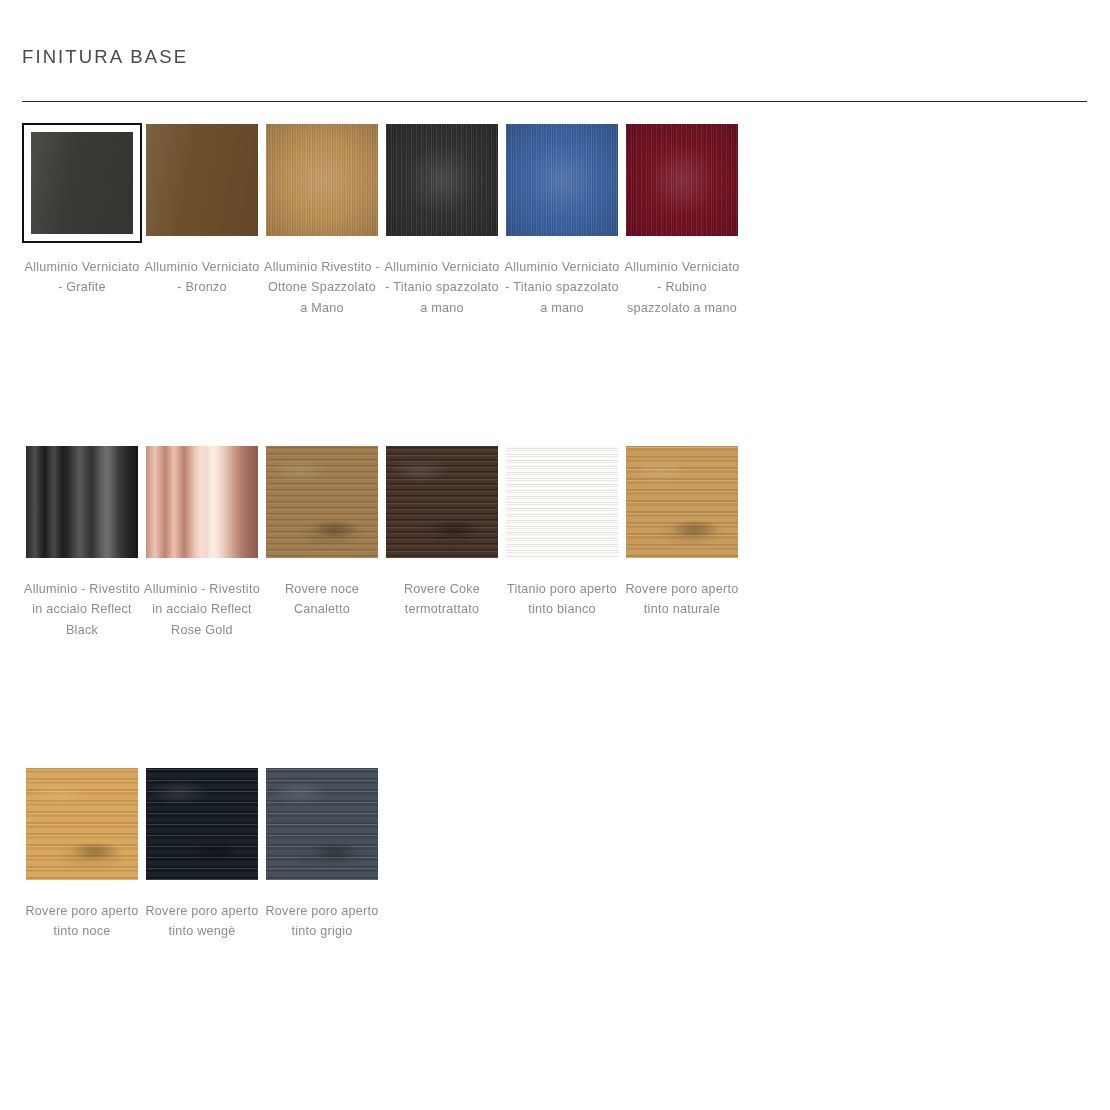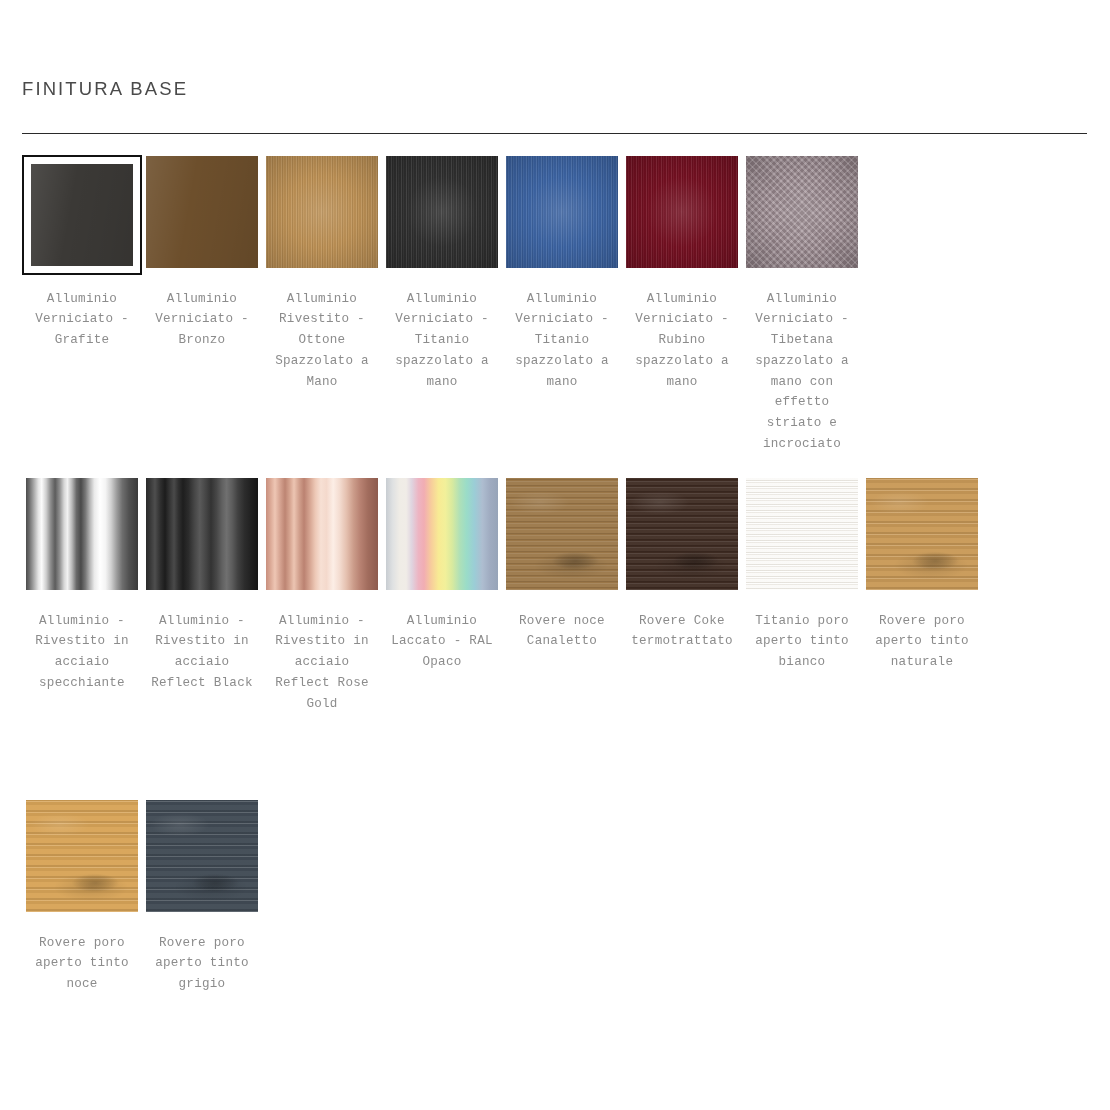--- a/index.html
+++ b/index.html
@@ -18,21 +18,21 @@
   }
   .page {
     padding: 0 22px;
   }
   .section-title {
     font-size: 18.5px;
     letter-spacing: 2.1px;
     color: #4a4a4a;
     font-weight: 400;
     margin: 0;
-    padding-top: 80px;
+    padding-top: 48px;
     padding-left: 0px;
     line-height: 1;
   }
   .title-rule {
     border: 0;
     border-top: 1px solid #2a2a2a;
     margin: 34px 0 0 0;
     width: 1065px;
   }
   .grid {
@@ -77,21 +77,20 @@
   }
   .swatch-label {
     font-size: 12.6px;
     line-height: 20.8px;
     text-align: center;
     color: #8c8c8c;
     letter-spacing: 0.25px;
     margin-top: 14px;
     width: 116px;
     font-weight: 400;
-    font-family: Liberation Mono, monospace;
   }
   .row-spacer { width: 100%; height: 0px; }
 
   
   .tex {
     position: absolute;
     inset: 0;
   }
   
   .tex-vbrush {
@@ -290,64 +289,39 @@
       </div>
       <div class="swatch-cell">
         <div class="swatch-frame">
           <div class="swatch" style="background-color: rgb(116, 16, 33);">
             <div class="tex tex-vbrush"></div>
             <div class="tex tex-vignette"></div>
           </div>
         </div>
         <div class="swatch-label">Alluminio Verniciato - Rubino spazzolato a mano</div>
       </div>
-      <div class="swatch-cell">
-        <div class="swatch-frame">
-          <div class="swatch" style="background-color: rgb(157, 140, 146);">
-            <div class="tex tex-cross"></div>
-            <div class="tex tex-vignette"></div>
-          </div>
-        </div>
-        <div class="swatch-label">Alluminio Verniciato - Tibetana spazzolato a mano con effetto striato e incrociato</div>
-      </div>
       <div class="row-spacer"></div>
-      <div class="swatch-cell">
-        <div class="swatch-frame">
-          <div class="swatch" style="background-color: rgb(181, 181, 181);">
-            <div class="tex tex-mirror-steel"></div>
-          </div>
-        </div>
-        <div class="swatch-label">Alluminio - Rivestito in acciaio specchiante</div>
-      </div>
       <div class="swatch-cell">
         <div class="swatch-frame">
           <div class="swatch" style="background-color: rgb(58, 58, 58);">
             <div class="tex tex-mirror-black"></div>
           </div>
         </div>
         <div class="swatch-label">Alluminio - Rivestito in acciaio Reflect Black</div>
       </div>
       <div class="swatch-cell">
         <div class="swatch-frame">
           <div class="swatch" style="background-color: rgb(216, 167, 149);">
             <div class="tex tex-mirror-rose"></div>
           </div>
         </div>
         <div class="swatch-label">Alluminio - Rivestito in acciaio Reflect Rose Gold</div>
       </div>
       <div class="swatch-cell">
         <div class="swatch-frame">
-          <div class="swatch" style="background-color: rgb(224, 222, 216);">
-            <div class="tex tex-rainbow2"></div>
-          </div>
-        </div>
-        <div class="swatch-label">Alluminio Laccato - RAL Opaco</div>
-      </div>
-      <div class="swatch-cell">
-        <div class="swatch-frame">
           <div class="swatch" style="background-color: rgb(154, 118, 71);">
             <div class="tex tex-wood"></div>
             <div class="tex tex-knot"></div>
           </div>
         </div>
         <div class="swatch-label">Rovere noce Canaletto</div>
       </div>
       <div class="swatch-cell">
         <div class="swatch-frame">
           <div class="swatch" style="background-color: rgb(61, 42, 33);">
@@ -376,20 +350,29 @@
       </div>
       <div class="row-spacer"></div>
       <div class="swatch-cell">
         <div class="swatch-frame">
           <div class="swatch" style="background-color: rgb(216, 164, 88);">
             <div class="tex tex-wood-coarse"></div>
             <div class="tex tex-knot"></div>
           </div>
         </div>
         <div class="swatch-label">Rovere poro aperto tinto noce</div>
+      </div>
+      <div class="swatch-cell">
+        <div class="swatch-frame">
+          <div class="swatch" style="background-color: rgb(19, 26, 34);">
+            <div class="tex tex-wood-coarse"></div>
+            <div class="tex tex-knot"></div>
+          </div>
+        </div>
+        <div class="swatch-label">Rovere poro aperto tinto wengè</div>
       </div>
       <div class="swatch-cell">
         <div class="swatch-frame">
           <div class="swatch" style="background-color: rgb(65, 75, 85);">
             <div class="tex tex-wood-coarse"></div>
             <div class="tex tex-knot"></div>
           </div>
         </div>
         <div class="swatch-label">Rovere poro aperto tinto grigio</div>
       </div>

